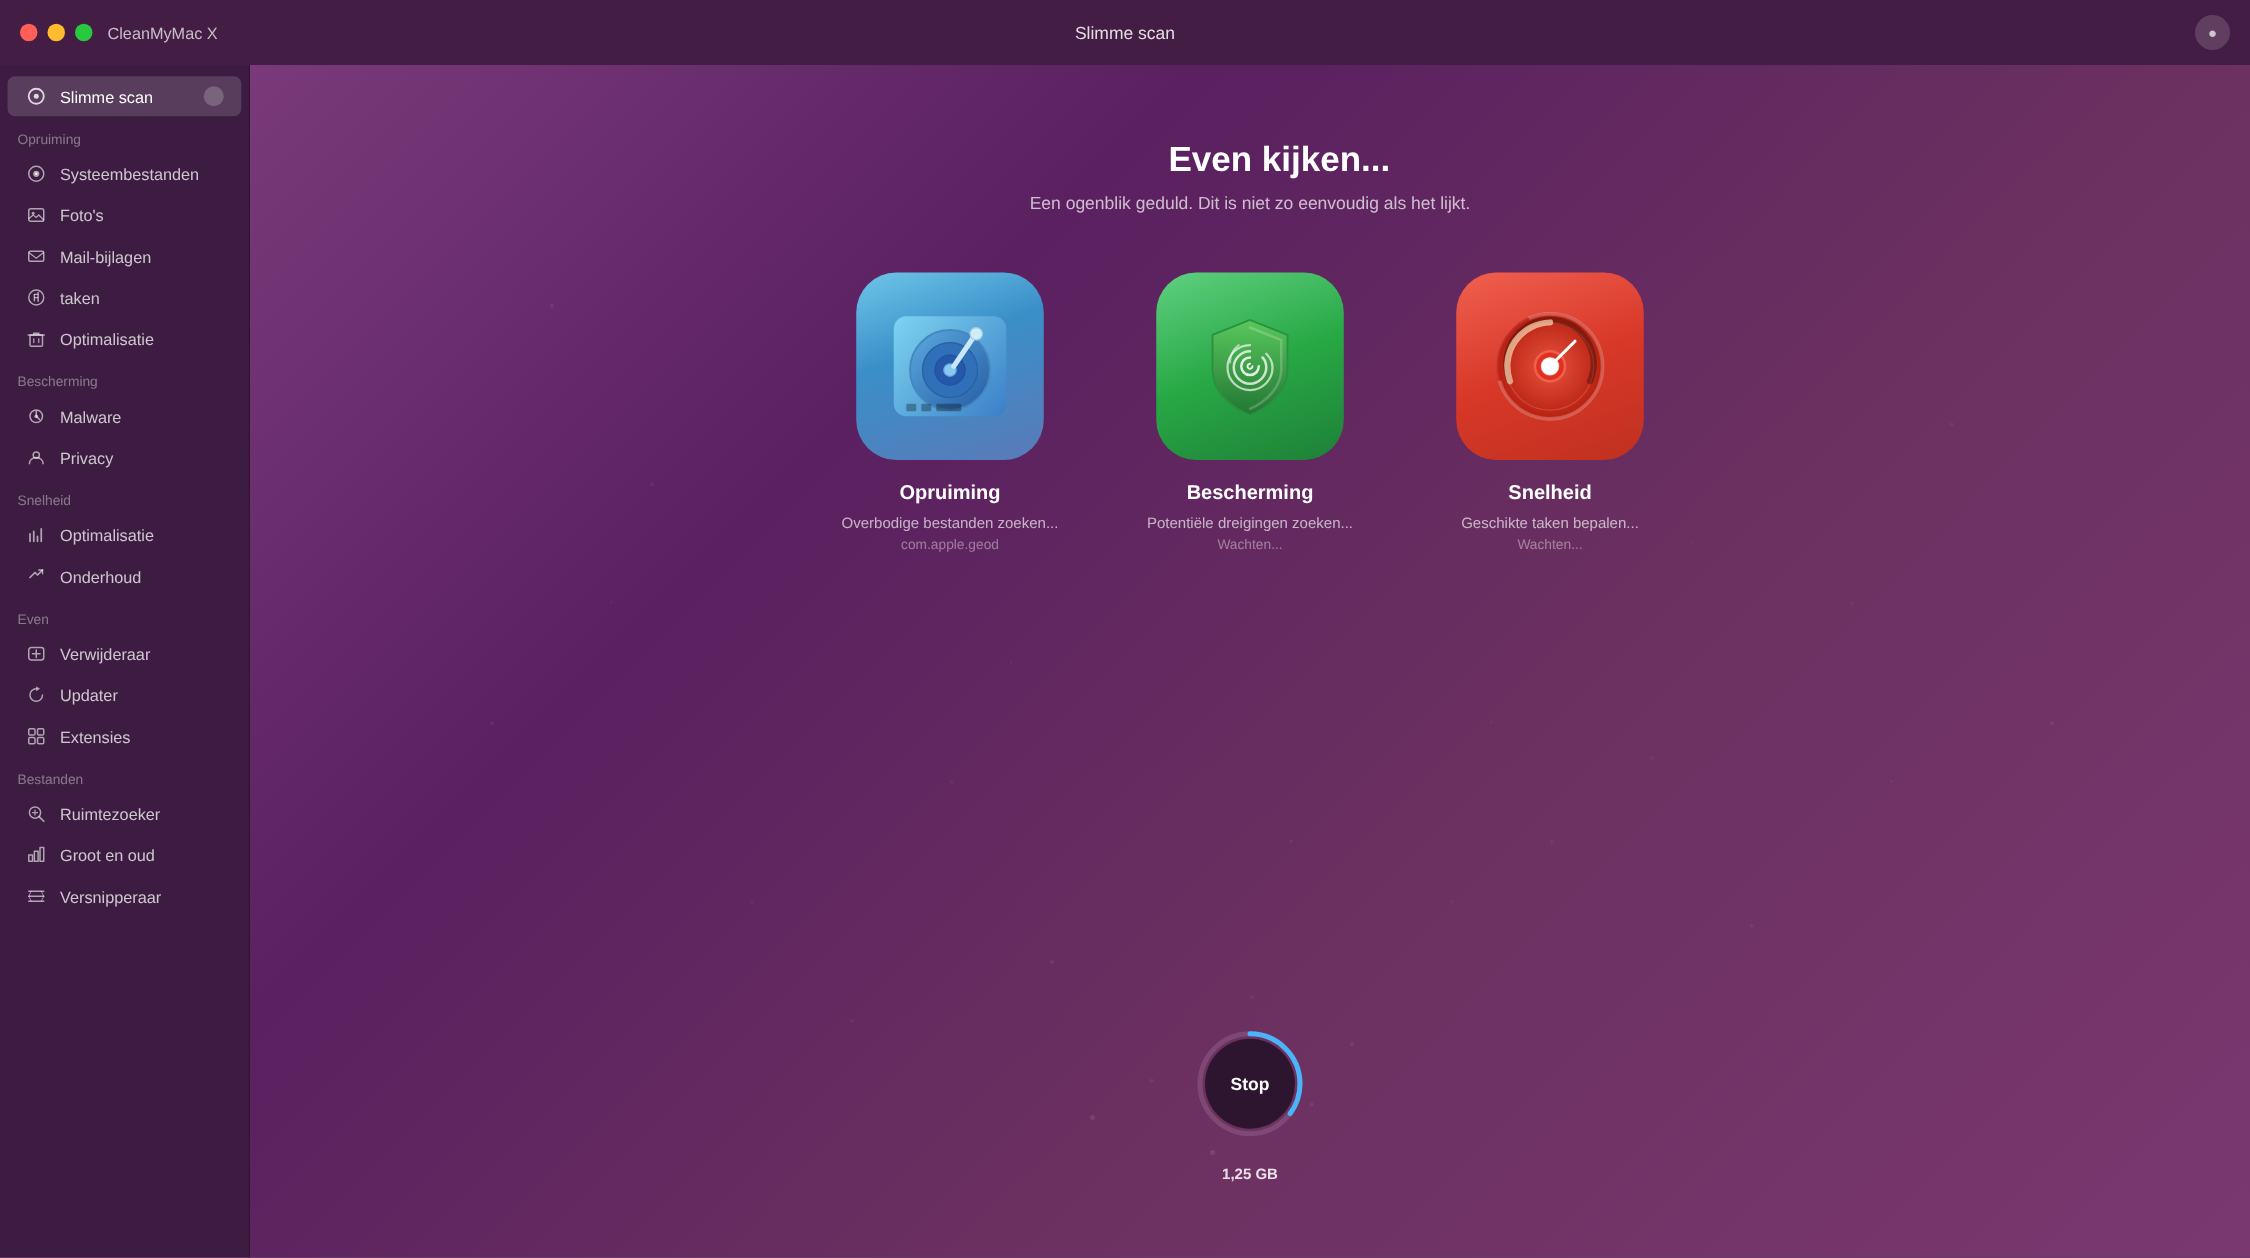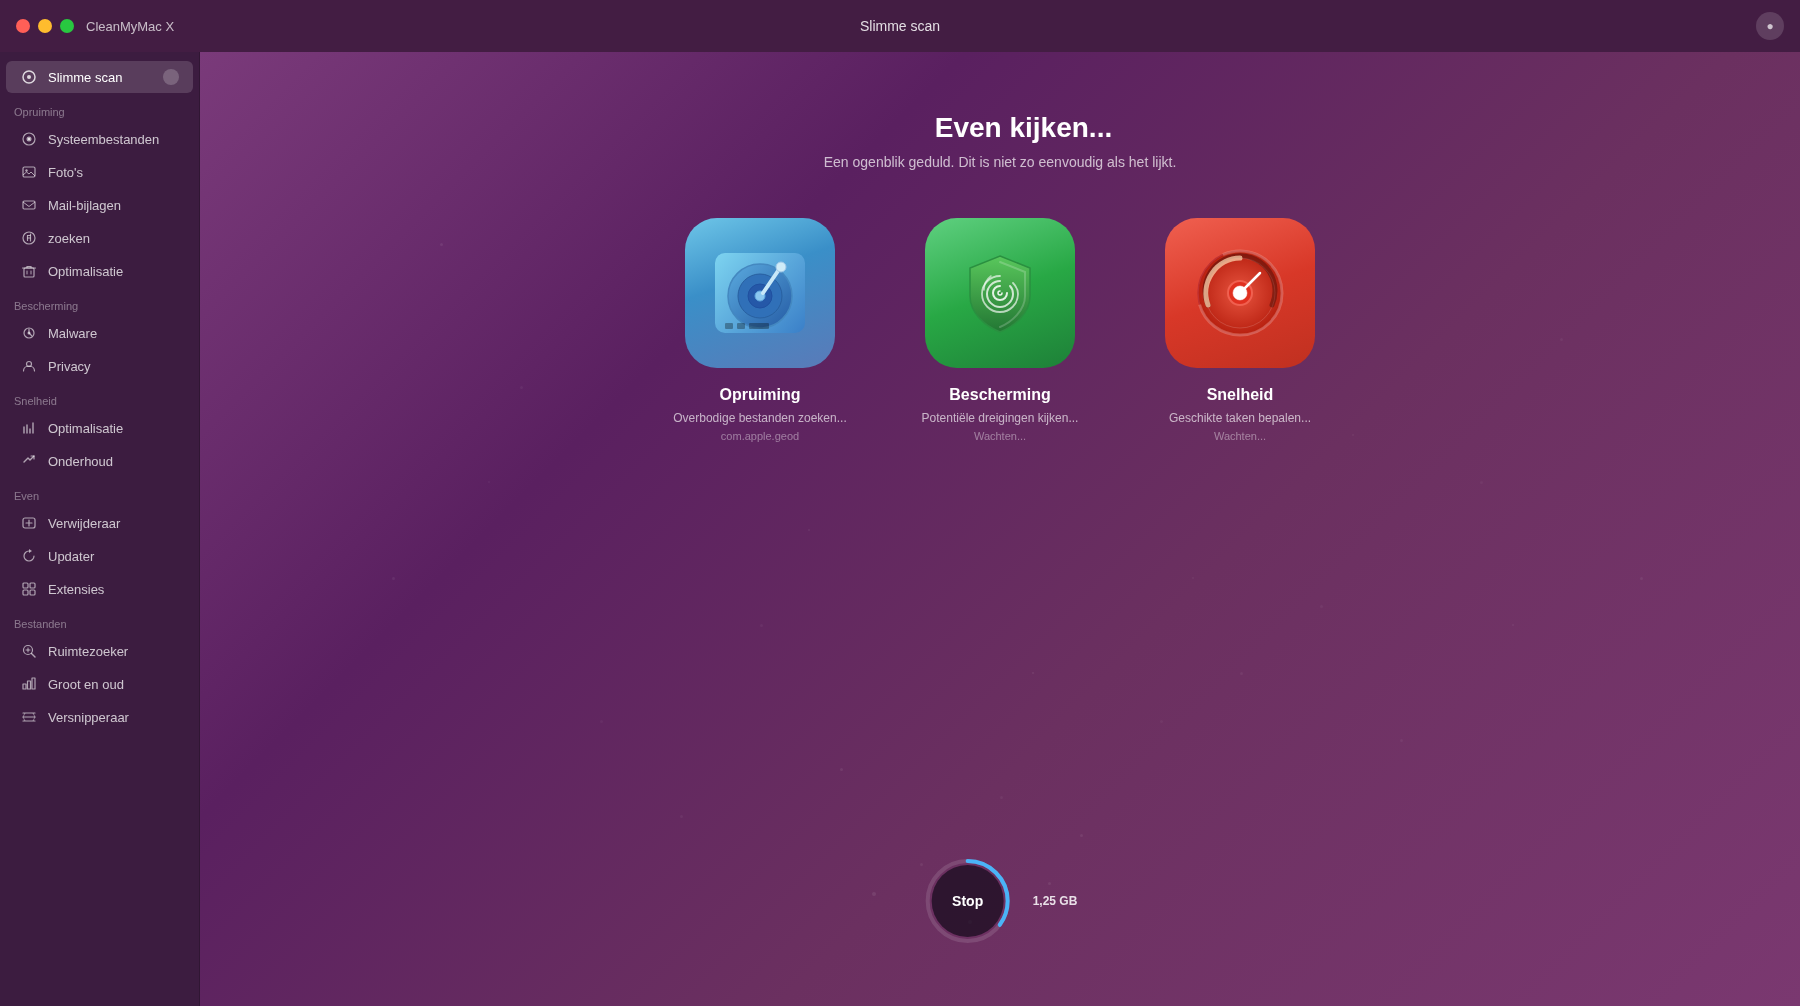--- a/index.html
+++ b/index.html
@@ -218,20 +218,21 @@
     
     .stop-area {
       position: absolute;
       bottom: 60px;
       left: 50%;
       transform: translateX(-50%);
       display: flex;
       align-items: center;
       gap: 20px;
       z-index: 2;
+      flex-direction: column;
     }
 
     .stop-btn-wrap {
       position: relative;
       width: 90px;
       height: 90px;
       display: flex;
       align-items: center;
       justify-content: center;
     }
@@ -347,21 +348,21 @@
     </div>
 
     <div class="sidebar-item">
       <span class="icon">
         <svg width="16" height="16" viewBox="0 0 16 16" fill="none">
           <circle cx="8" cy="8" r="6" stroke="rgba(255,255,255,0.6)" stroke-width="1.2"></circle>
           <path d="M6.5 5.5v5M9.5 4v7" stroke="rgba(255,255,255,0.6)" stroke-width="1.2" stroke-linecap="round"></path>
           <path d="M6.5 5.5h3M6.5 8h3" stroke="rgba(255,255,255,0.6)" stroke-width="1"></path>
         </svg>
       </span>
-      <span>zoeken</span>
+      <span>taken</span>
     </div>
 
     <div class="sidebar-item">
       <span class="icon">
         <svg width="16" height="16" viewBox="0 0 16 16" fill="none">
           <rect x="3" y="5" width="10" height="9" rx="1" stroke="rgba(255,255,255,0.6)" stroke-width="1.2"></rect>
           <path d="M1.5 5h13M6 5V3.5h4V5" stroke="rgba(255,255,255,0.6)" stroke-width="1.2" stroke-linecap="round"></path>
           <path d="M6 8v3M10 8v3" stroke="rgba(255,255,255,0.6)" stroke-width="1" stroke-linecap="round"></path>
         </svg>
       </span>
@@ -566,21 +567,21 @@
             <path d="M45 14 L70 24 L70 48 C70 62 57 74 45 79" stroke="rgba(255,255,255,0.2)" stroke-width="2" fill="none" stroke-linecap="round"></path>
 
             <path d="M45 38 C41 38 38 41 38 45 C38 49 41 52 45 52 C49 52 52 49 52 45" stroke="rgba(255,255,255,0.85)" stroke-width="2" fill="none" stroke-linecap="round"></path>
             <path d="M45 33 C38 33 32 39 32 46 C32 53 38 59 45 59 C52 59 58 53 58 46 C58 43 57 40 55 38" stroke="rgba(255,255,255,0.75)" stroke-width="2" fill="none" stroke-linecap="round"></path>
             <path d="M45 28 C35 28 27 36 27 46 C27 56 35 64 45 64 C55 64 63 56 63 46 C63 42 61 38 58 35" stroke="rgba(255,255,255,0.65)" stroke-width="1.8" fill="none" stroke-linecap="round"></path>
             <path d="M36 28 C32 31 29 36 29 42" stroke="rgba(255,255,255,0.55)" stroke-width="1.6" fill="none" stroke-linecap="round"></path>
             <path d="M45 43 C44 43 43 44 43 45 C43 46 44 47 45 47 C46 47 47 46 47 45" stroke="rgba(255,255,255,0.9)" stroke-width="1.5" fill="none" stroke-linecap="round"></path>
           </svg>
         </div>
         <div class="card-title">Bescherming</div>
-        <div class="card-desc">Potentiële dreigingen kijken...</div>
+        <div class="card-desc">Potentiële dreigingen zoeken...</div>
         <div class="card-status">Wachten...</div>
       </div>
 
       <div class="card">
         <div class="card-icon-wrap card-icon-snelheid">
           <svg class="speed-svg" viewBox="0 0 100 100" fill="none">
             <defs>
               <linearGradient id="speedGrad" x1="0" y1="0" x2="0" y2="100" gradientUnits="userSpaceOnUse">
                 <stop offset="0%" stop-color="#f07060"></stop>
                 <stop offset="100%" stop-color="#c02818"></stop>

